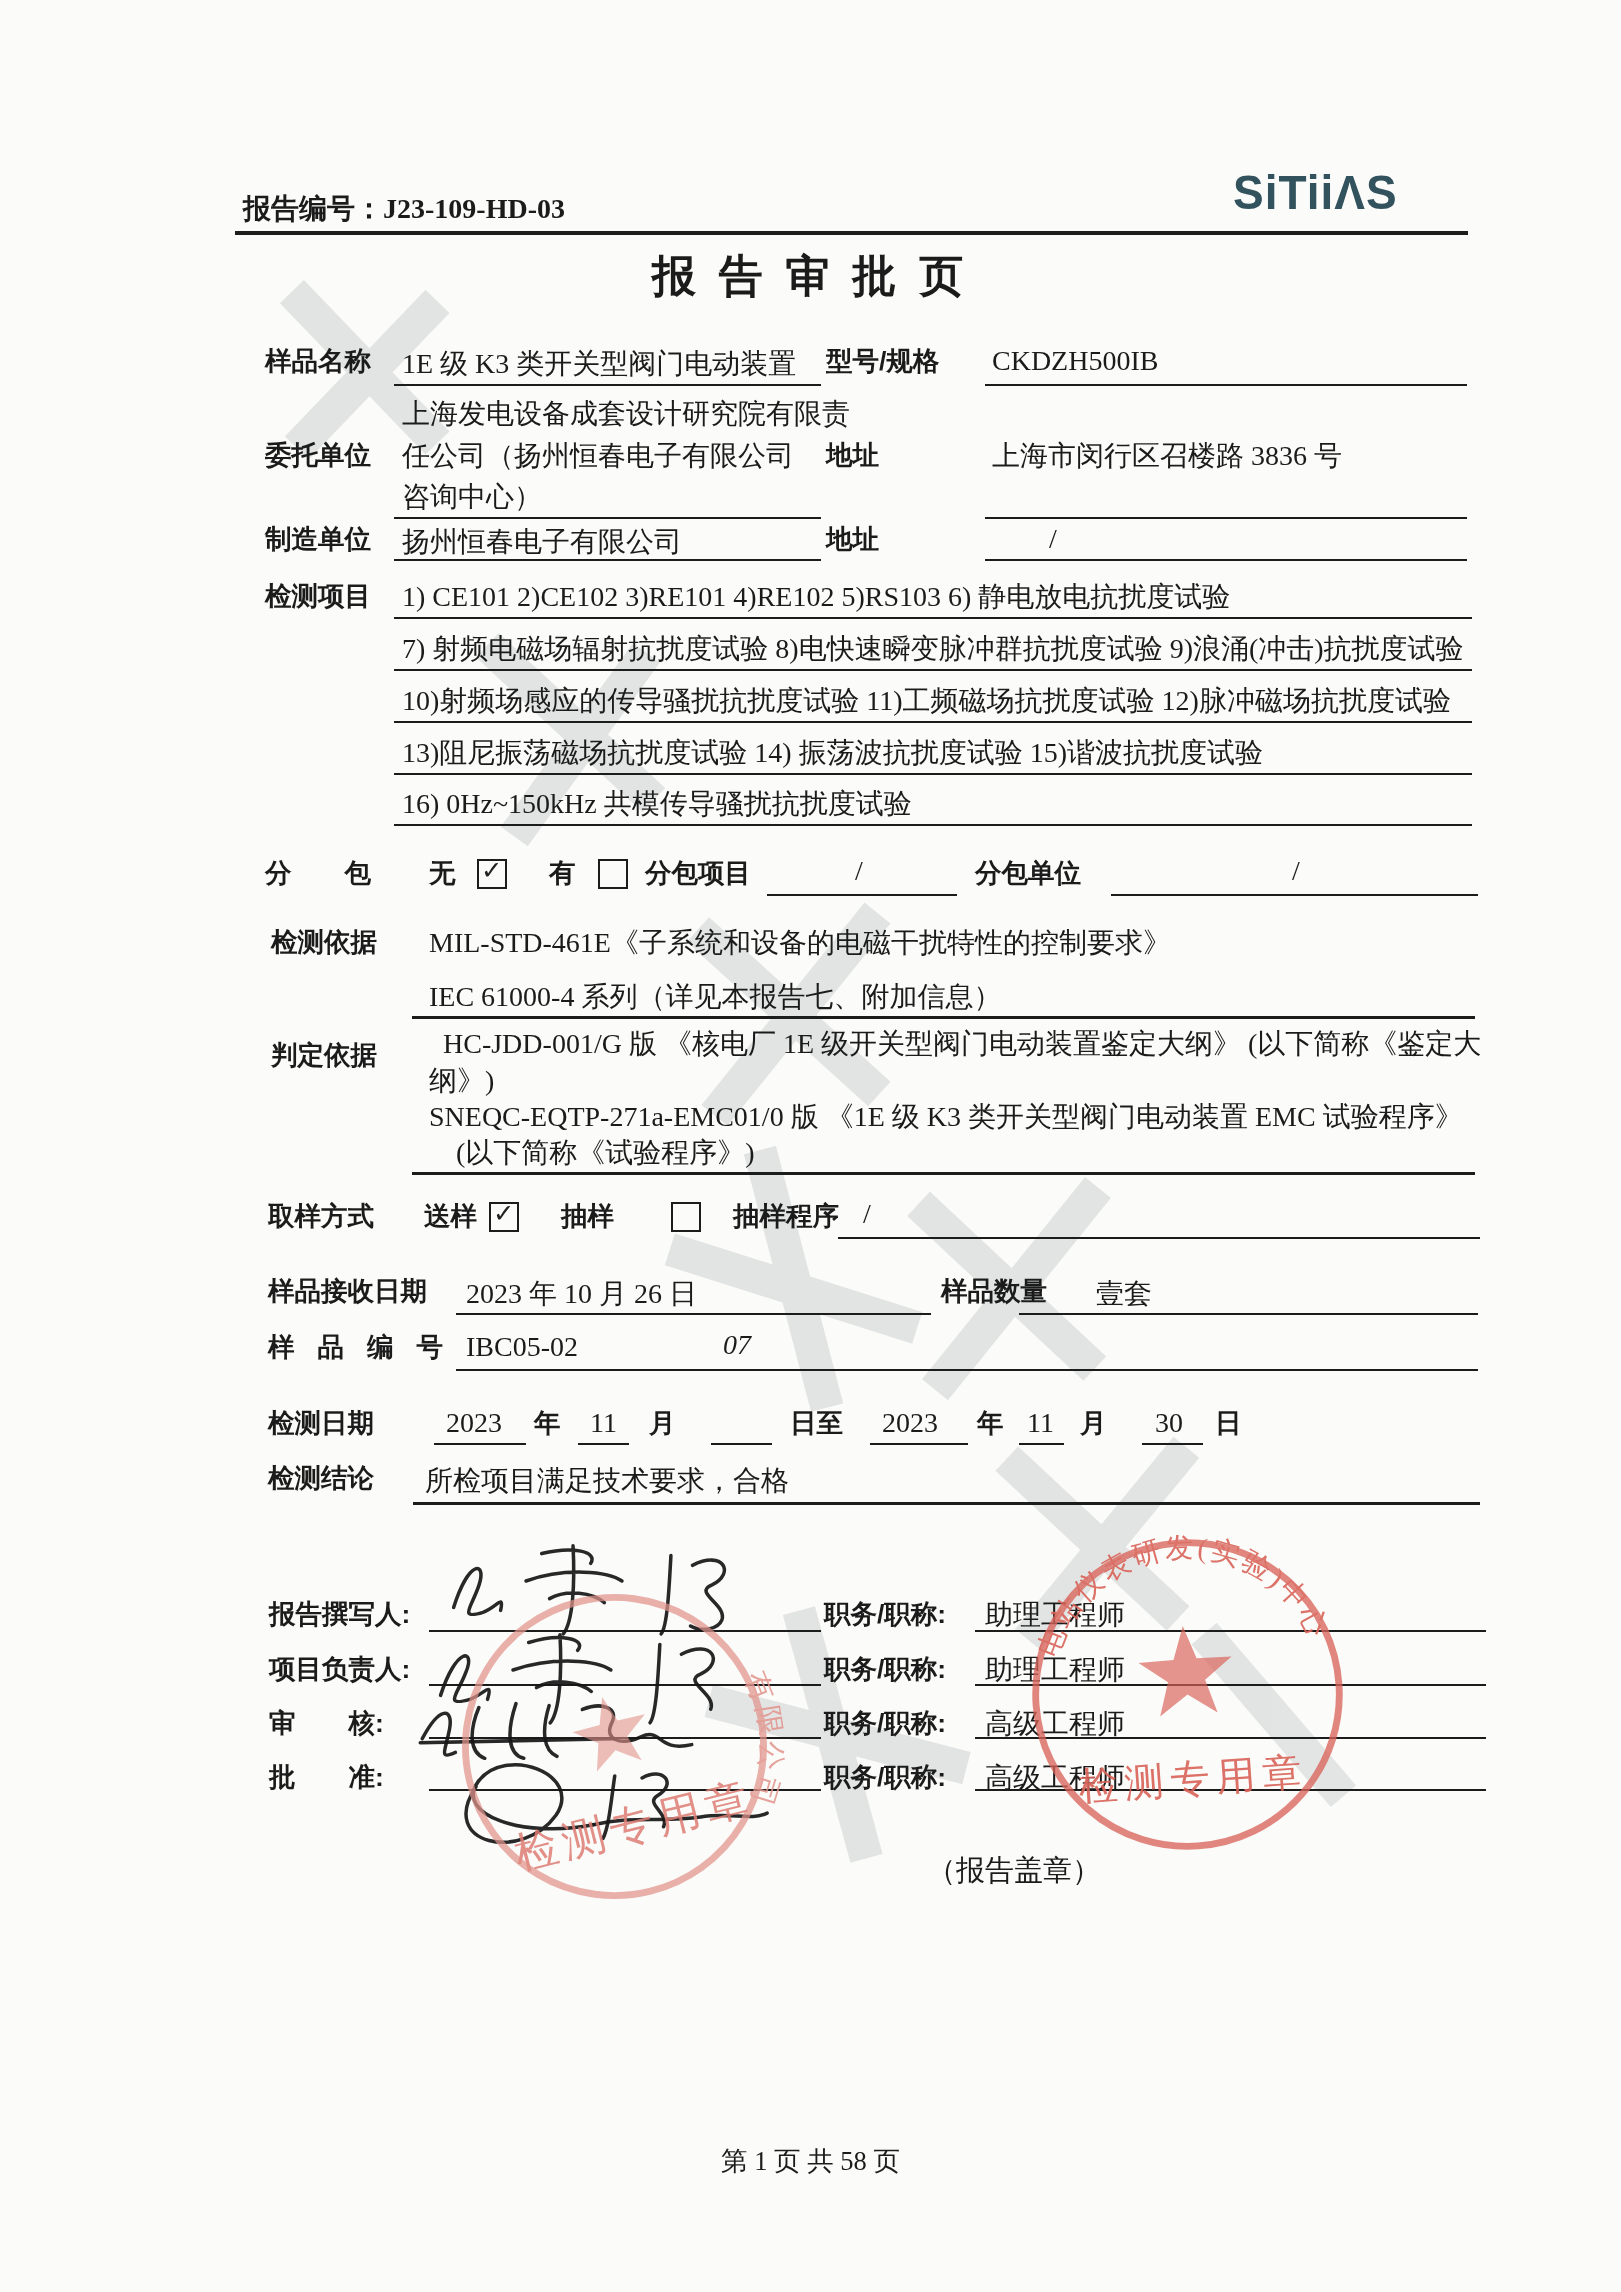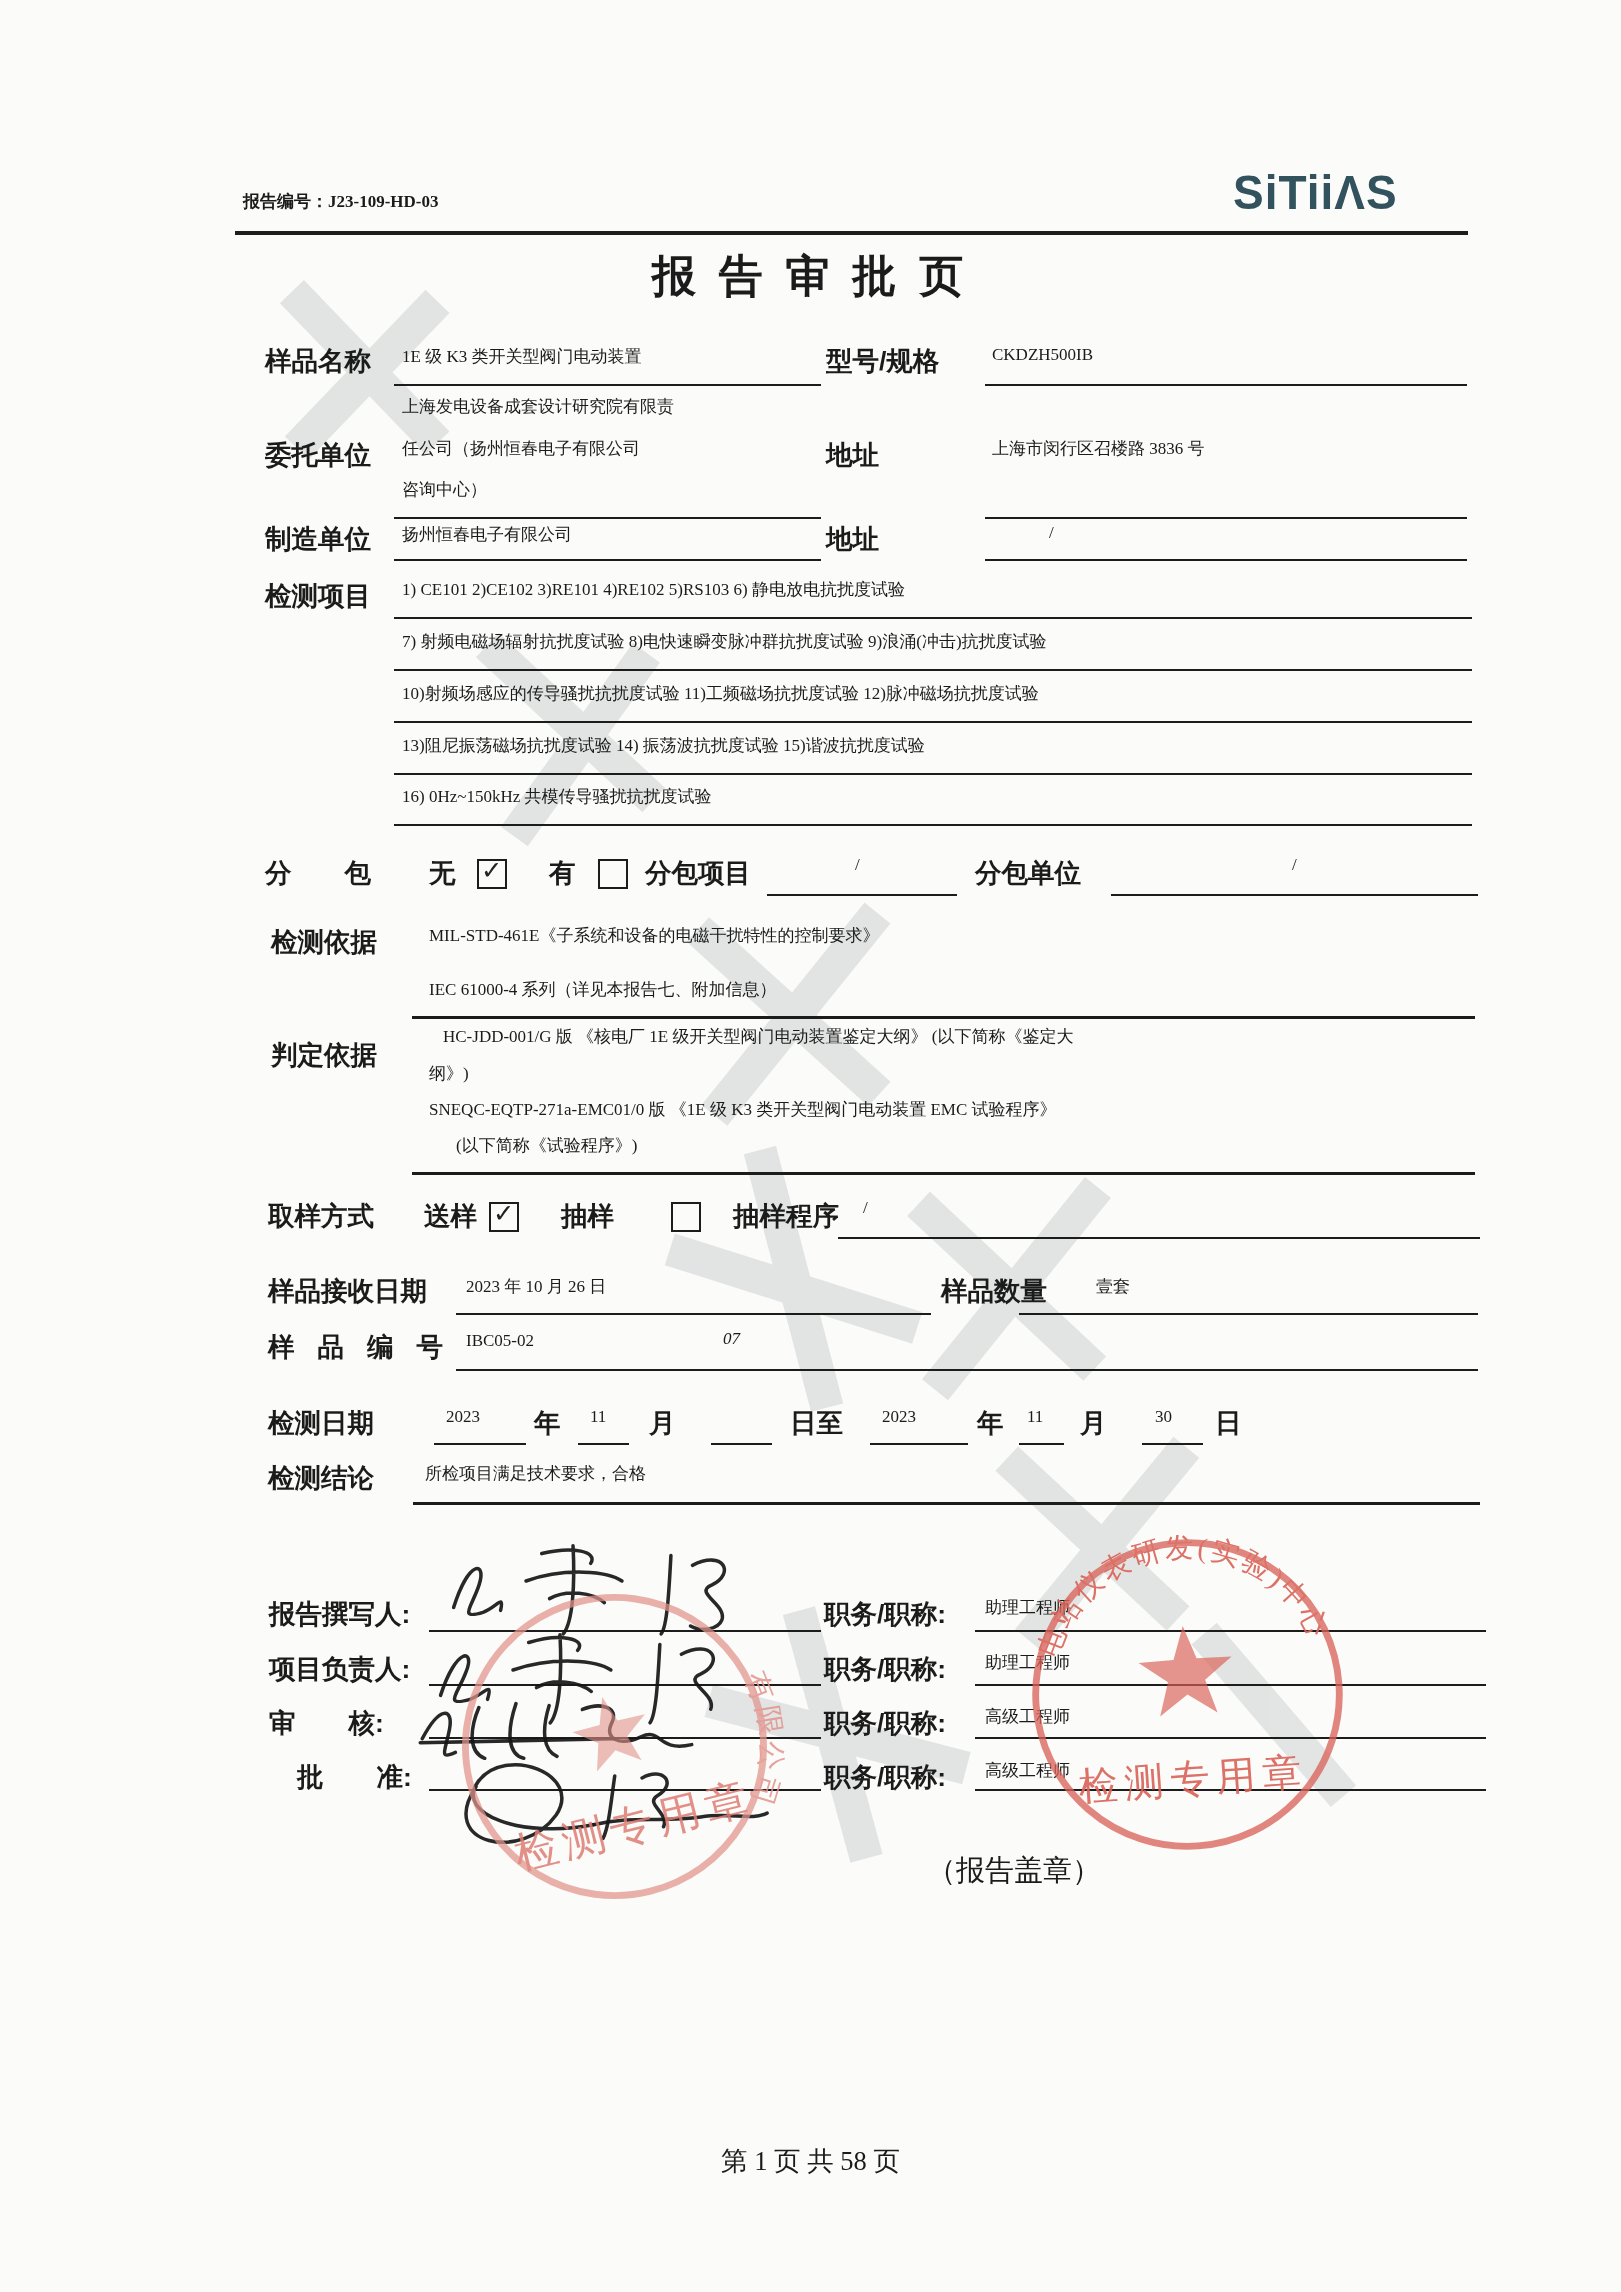--- a/index.html
+++ b/index.html
@@ -2,21 +2,21 @@
 <html><head>
 <meta charset="utf-8">
 <style>
   html,body{margin:0;padding:0;}
   body{
     width:1621px;height:2293px;position:relative;background:#fbfbf9;
     font-family:"Liberation Serif", serif;color:#1b1b1b;overflow:hidden;
   }
   .abs{position:absolute;white-space:nowrap;}
   .lbl{font-family:"Liberation Sans", sans-serif;font-weight:bold;font-size:26.5px;}
-  .val{font-family:"Liberation Serif", serif;font-size:17px;}
+  .val{font-family:"Liberation Serif", serif;font-size:28px;}
   .ul{position:absolute;height:2px;background:#1c1c1c;}
   .ul.thick{height:2.9px;}
   .cb{position:absolute;width:25.5px;height:25.5px;border:2px solid #1c1c1c;background:transparent;}
   .cb.checked::after{content:"✓";position:absolute;left:2px;top:-5.9px;font-size:25.5px;
     font-family:"DejaVu Sans", sans-serif;color:#222;}
   .title{font-family:"Liberation Serif", serif;font-weight:bold;font-size:44px;letter-spacing:5.9px;}
   .logo{font-family:"Liberation Sans", sans-serif;font-weight:bold;font-size:46px;color:#32525e;
     letter-spacing:1px;transform:scaleY(1.04);}
   .footer{font-size:26.5px;}
   .sig path{fill:none;stroke:#161616;stroke-width:3.6;stroke-linecap:round;stroke-linejoin:round;opacity:.92;}
@@ -167,21 +167,21 @@
 <div class="abs lbl" style="left:824px;top:1651px;">职务/职称:</div>
 <div class="abs val" style="left:985px;top:1651px;">助理工程师</div>
 <div class="ul" style="left:975px;top:1684px;width:511px;"></div>
 
 <div class="abs lbl" style="left:269px;top:1705px;">审　　核:</div>
 <div class="ul" style="left:429px;top:1737px;width:392px;"></div>
 <div class="abs lbl" style="left:824px;top:1705px;">职务/职称:</div>
 <div class="abs val" style="left:985px;top:1705px;">高级工程师</div>
 <div class="ul" style="left:975px;top:1737px;width:511px;"></div>
 
-<div class="abs lbl" style="left:269px;top:1759px;margin-left:28px;">批　　准:</div>
+<div class="abs lbl" style="left:269px;top:1759px;">批　　准:</div>
 <div class="ul" style="left:429px;top:1789px;width:392px;"></div>
 <div class="abs lbl" style="left:824px;top:1759px;">职务/职称:</div>
 <div class="abs val" style="left:985px;top:1759px;">高级工程师</div>
 <div class="ul" style="left:975px;top:1789px;width:511px;"></div>
 
 <svg class="abs sig" style="left:436px;top:1524px;" width="323" height="113" viewBox="0 0 330 115">
   <path d="M18,85 C34,35 52,38 44,62 C37,84 22,98 48,90 C62,85 70,70 66,88"></path>
   <path d="M108,30 C140,22 166,28 158,40 M92,58 C132,44 176,48 190,58 M140,22 C142,60 140,100 130,112 M116,76 C134,66 160,70 172,80"></path>
   <path d="M240,32 C238,70 236,105 230,112 M262,42 C294,26 306,50 282,62 C262,70 298,82 292,98 C288,108 270,110 260,104"></path>
 </svg>

